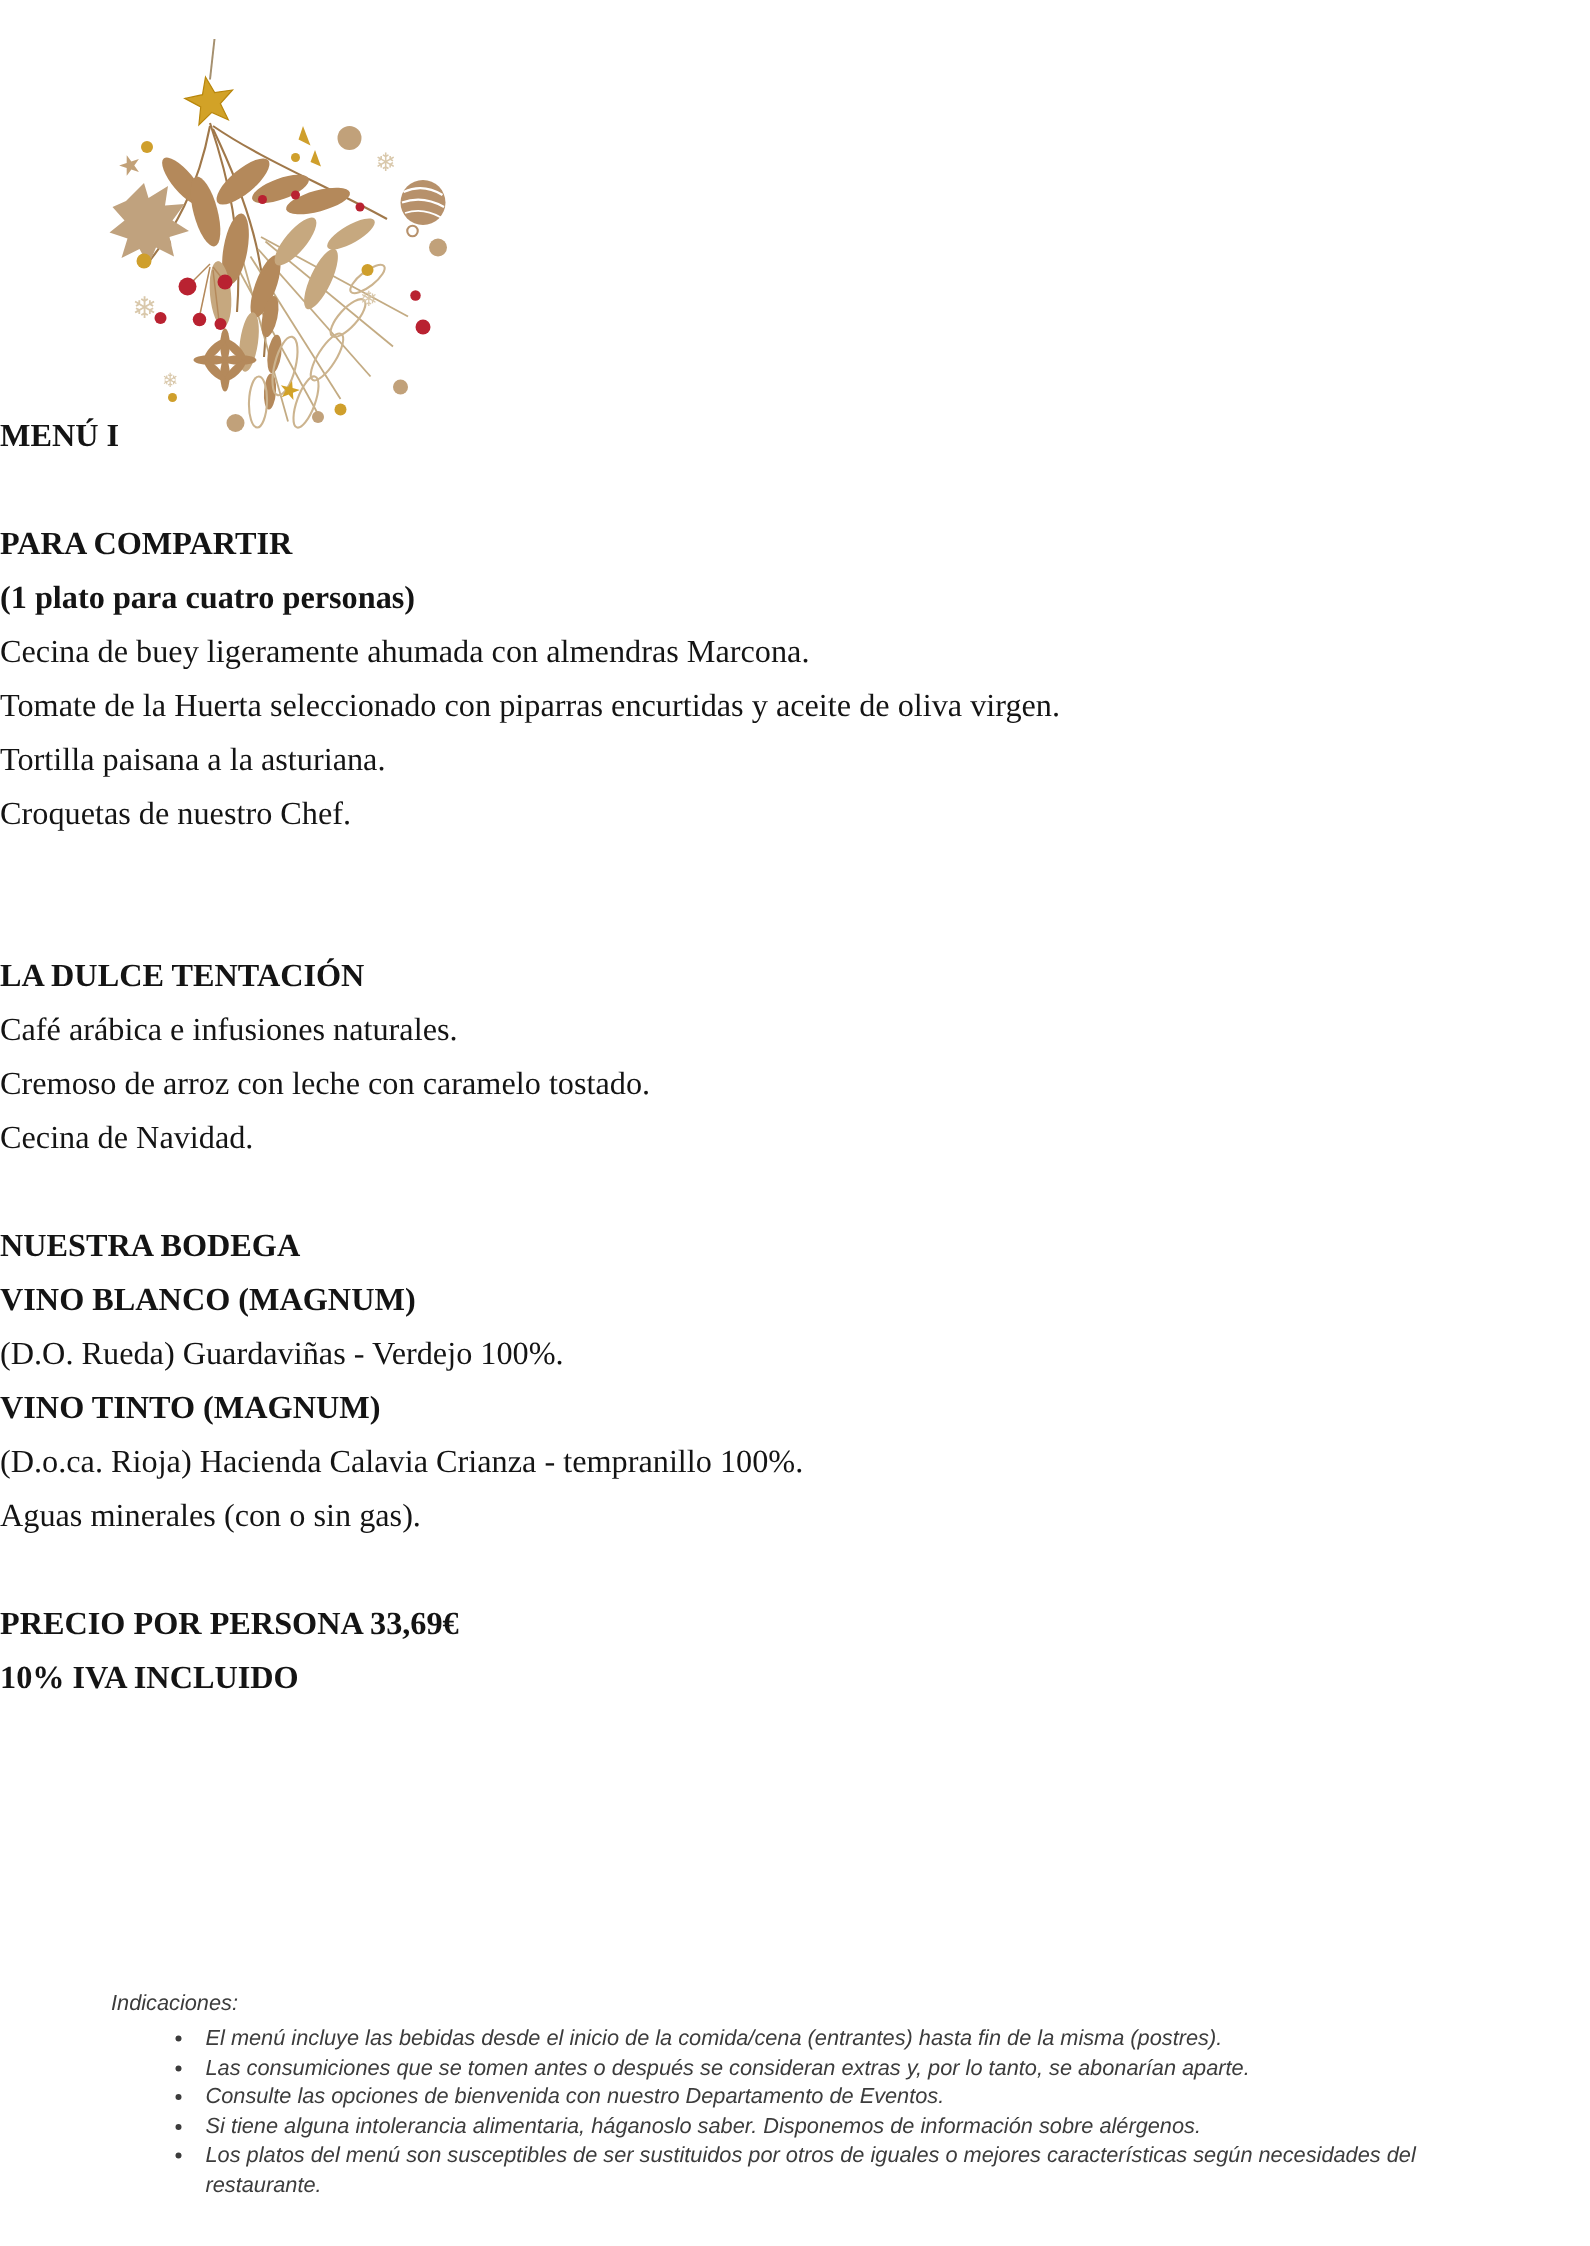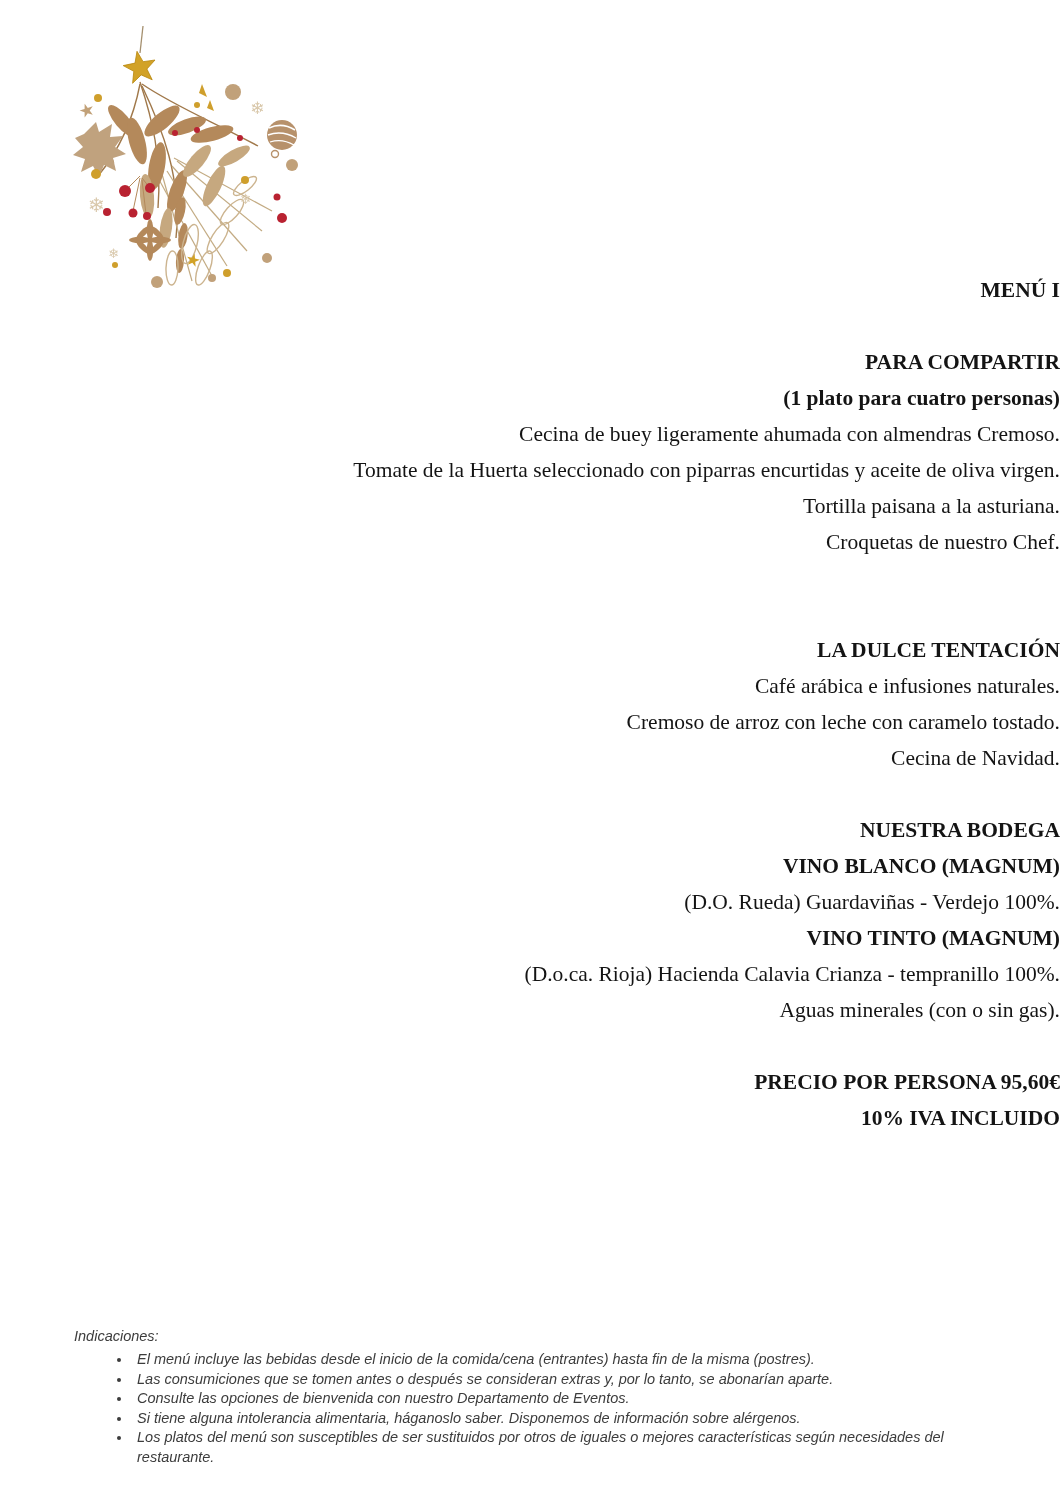--- a/index.html
+++ b/index.html
@@ -50,21 +50,21 @@
     line-height: 23px;
     color: #7f7f82;
   }
 
   
   .menu-block {
     position: absolute;
     top: 272px;
     left: 0;
     width: 1060px;
-    text-align: right;
+    text-align: left;
     color: #141414;
   }
   .mline { font-size: 21.5px; line-height: 36px; font-weight: 400; margin: 0; }
   .mbold { font-weight: 700; }
   .msep { height: 36px; }
 
   
   .notes-block {
     position: absolute;
     top: 1327px;
@@ -208,21 +208,21 @@
   </svg>
 
 
   <main class="menu-block">
     <div class="mline mbold">MENÚ I</div>
     <div class="msep"></div>
 
     <section>
       <div class="mline mbold">PARA COMPARTIR</div>
       <div class="mline mbold">(1 plato para cuatro personas)</div>
-      <div class="mline">Cecina de buey ligeramente ahumada con almendras Cremoso.</div>
+      <div class="mline">Cecina de buey ligeramente ahumada con almendras Marcona.</div>
       <div class="mline">Tomate de la Huerta seleccionado con piparras encurtidas y aceite de oliva virgen.</div>
       <div class="mline">Tortilla paisana a la asturiana.</div>
       <div class="mline">Croquetas de nuestro Chef.</div>
     </section>
     <div class="msep"></div>
 
     <div class="msep"></div>
 
     <section>
       <div class="mline mbold">LA DULCE TENTACIÓN</div>
@@ -236,21 +236,21 @@
       <div class="mline mbold">NUESTRA BODEGA</div>
       <div class="mline mbold">VINO BLANCO (MAGNUM)</div>
       <div class="mline">(D.O. Rueda) Guardaviñas - Verdejo 100%.</div>
       <div class="mline mbold">VINO TINTO (MAGNUM)</div>
       <div class="mline">(D.o.ca. Rioja) Hacienda Calavia Crianza - tempranillo 100%.</div>
       <div class="mline">Aguas minerales (con o sin gas).</div>
     </section>
     <div class="msep"></div>
 
     <section>
-      <div class="mline mbold">PRECIO POR PERSONA 95,60€</div>
+      <div class="mline mbold">PRECIO POR PERSONA 33,69€</div>
       <div class="mline mbold">10% IVA INCLUIDO</div>
     </section>
   </main>
 
   <footer class="notes-block">
     <div class="notes-label">Indicaciones:</div>
     <ul class="notes-list">
       <li>El menú incluye las bebidas desde el inicio de la comida/cena (entrantes) hasta fin de la misma (postres).</li>
       <li>Las consumiciones que se tomen antes o después se consideran extras y, por lo tanto, se abonarían aparte.</li>
       <li>Consulte las opciones de bienvenida con nuestro Departamento de Eventos.</li>

